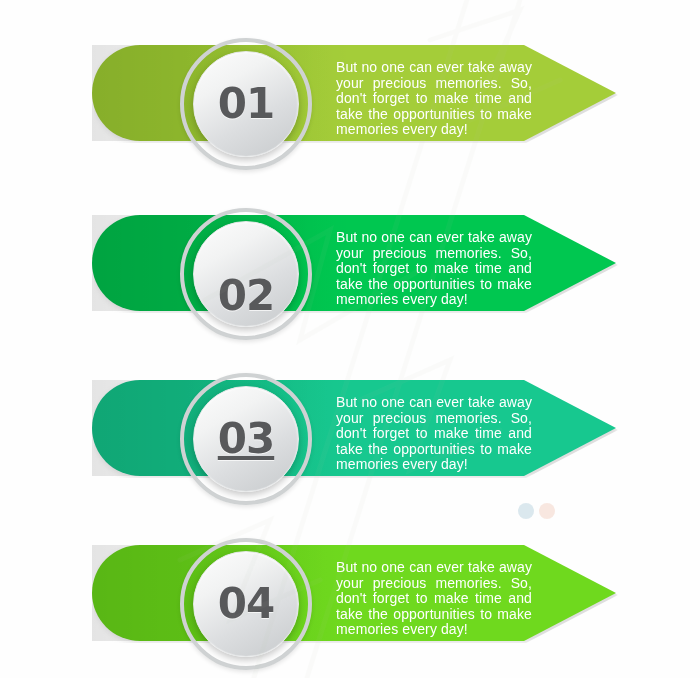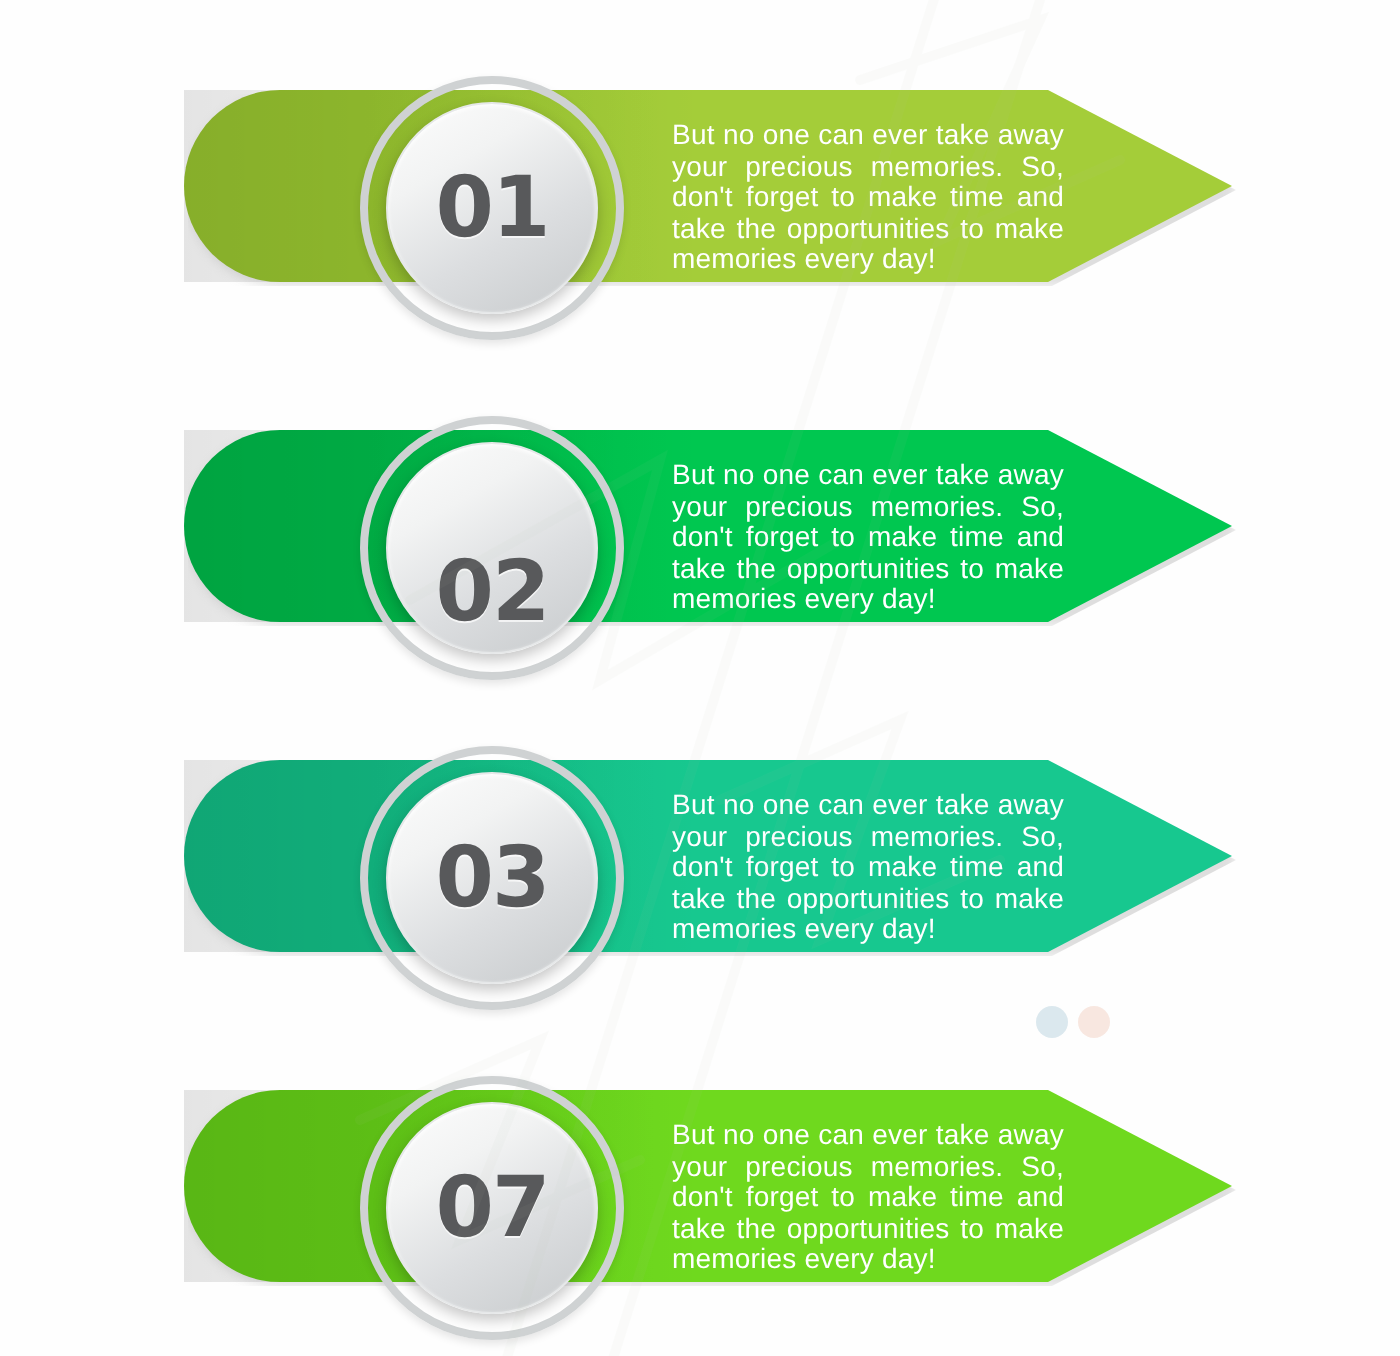--- a/index.html
+++ b/index.html
@@ -160,33 +160,33 @@
     </div>
     <div class="copy">But no one can ever take away your precious memories. So, don't forget to make time and take the opportunities to make memories every day!</div>
   </div>
 
   <div class="row" id="row-2">
     <div class="banner-shadow"></div>
     <div class="banner" style="background: linear-gradient(to right, rgb(18, 185, 130) 0%, rgb(18, 185, 130) 18%, rgb(23, 200, 143) 45%, rgb(23, 200, 143) 100%);"></div>
     <div class="badge">
       <div class="badge-ring" style="border-color: rgb(207, 210, 211);"></div>
       <div class="badge-disc">
-        <span class="badge-num" style="color: rgb(88, 89, 91);">03</span>
+        <span class="badge-num" style="color: rgb(88, 89, 91); text-decoration: underline;">03</span>
       </div>
     </div>
     <div class="copy">But no one can ever take away your precious memories. So, don't forget to make time and take the opportunities to make memories every day!</div>
   </div>
 
   <div class="row" id="row-3">
     <div class="banner-shadow"></div>
     <div class="banner" style="background: linear-gradient(to right, rgb(99, 203, 23) 0%, rgb(99, 203, 23) 18%, rgb(111, 217, 30) 45%, rgb(111, 217, 30) 100%);"></div>
     <div class="badge">
       <div class="badge-ring" style="border-color: rgb(207, 210, 211);"></div>
       <div class="badge-disc">
-        <span class="badge-num" style="color: rgb(88, 89, 91);">07</span>
+        <span class="badge-num" style="color: rgb(88, 89, 91);">04</span>
       </div>
     </div>
     <div class="copy">But no one can ever take away your precious memories. So, don't forget to make time and take the opportunities to make memories every day!</div>
   </div>
 
   <div class="dot" id="dot-blue" style="background: rgb(207, 224, 232);"></div>
   <div class="dot" id="dot-pink" style="background: rgb(246, 223, 214);"></div>
 
   <svg class="watermark" viewBox="0 0 700 678" style="opacity: 0.05;">
     <g fill="none" stroke="#6f8a5e" stroke-width="5" stroke-linecap="round">

